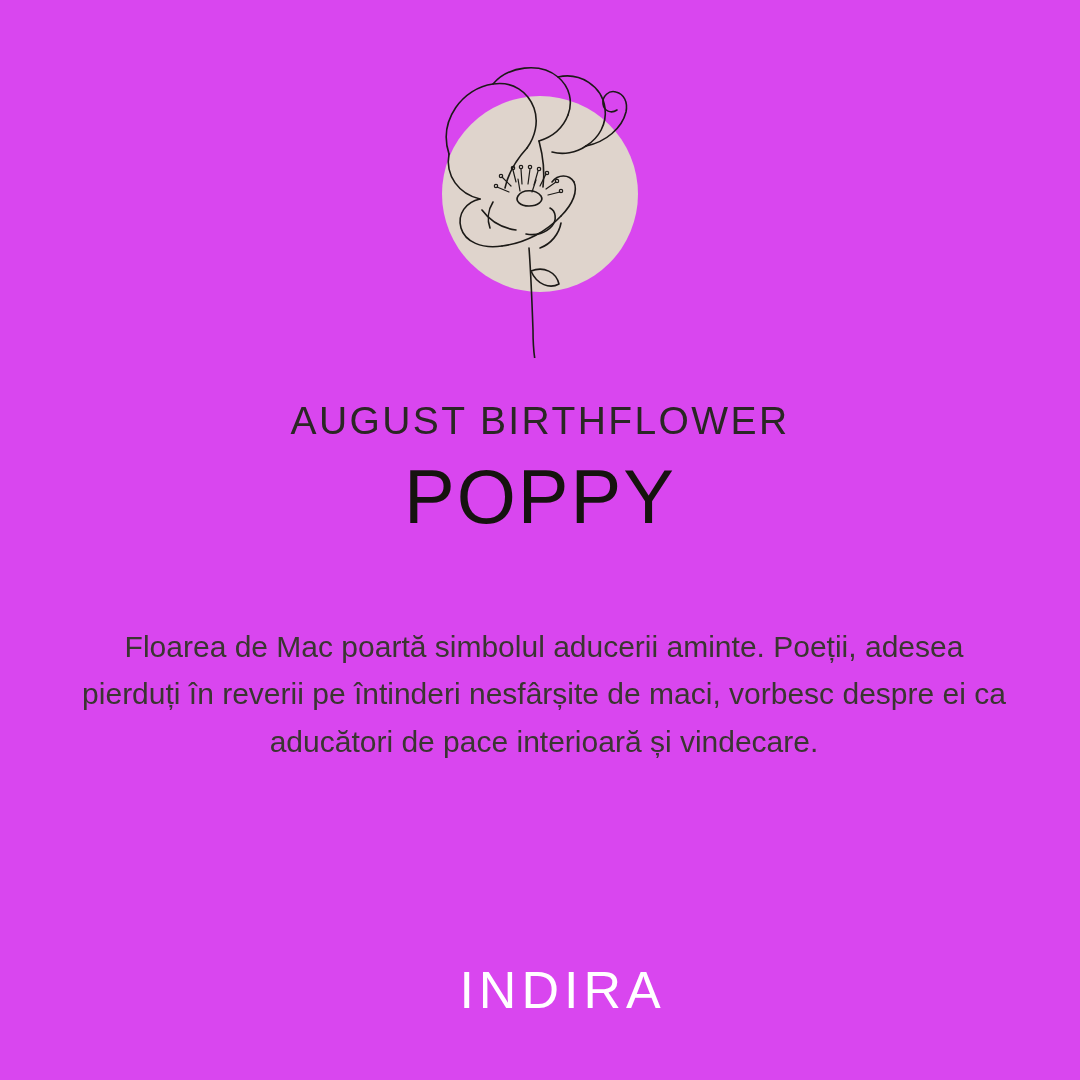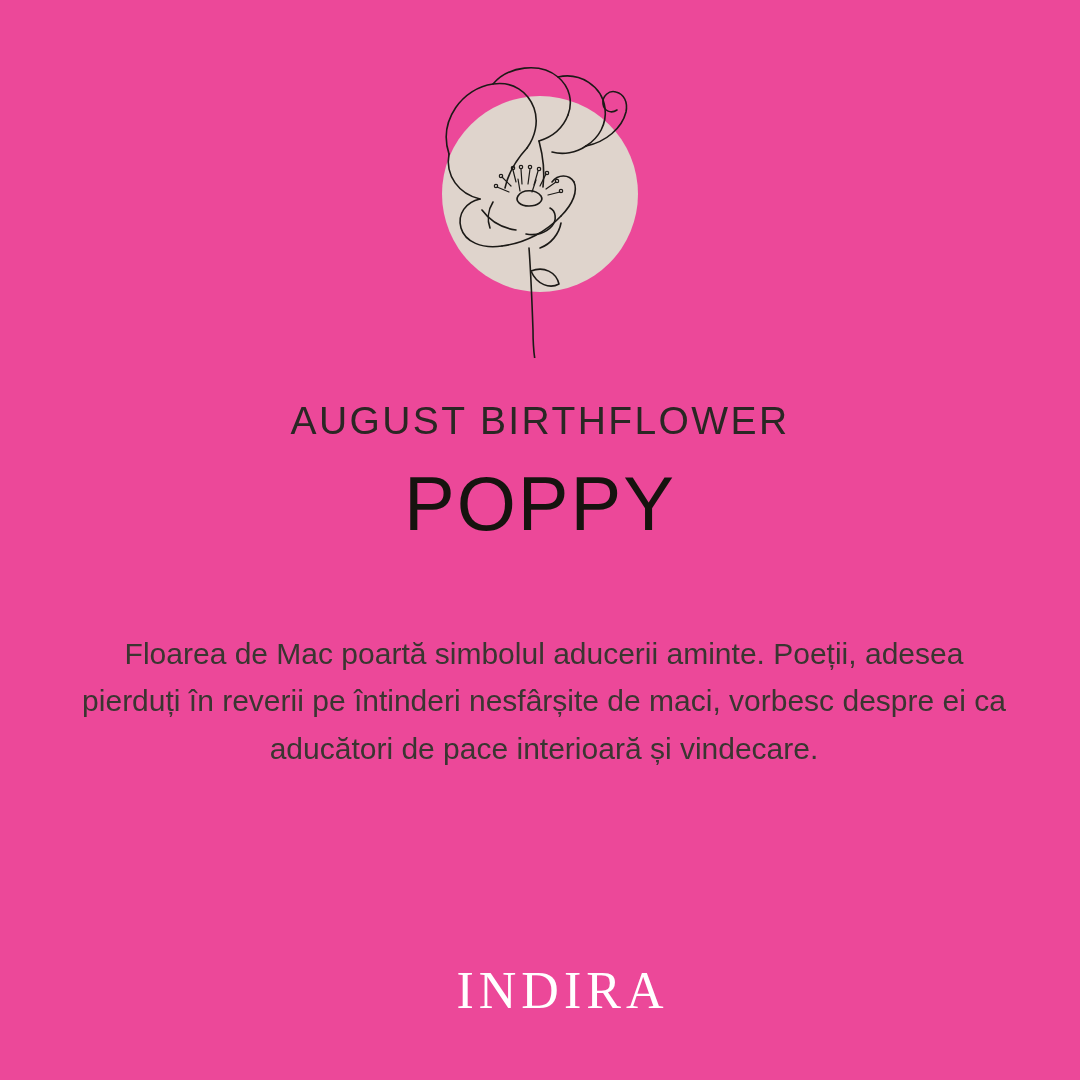--- a/index.html
+++ b/index.html
@@ -10,21 +10,21 @@
     width: 1080px;
     height: 1080px;
     background: #EFEAE5;
     font-family: "Liberation Sans", sans-serif;
     overflow: hidden;
   }
   .card {
     position: relative;
     width: 1080px;
     height: 1080px;
-    background: #ec4899;
+    background: #d946ef;
     display: flex;
     flex-direction: column;
     align-items: center;
     box-sizing: border-box;
   }
   .illustration-wrap {
     position: relative;
     width: 420px;
     height: 300px;
     margin-top: 58px;
@@ -61,40 +61,40 @@
     font-weight: 400;
     line-height: 1.1;
   }
   .headline {
     font-family: "Liberation Sans", sans-serif;
     font-size: 76px;
     letter-spacing: 2px;
     color: #16130F;
     font-weight: 400;
     line-height: 1.12;
-    margin-top: 18px;
+    margin-top: 11px;
   }
   .description {
     margin-top: 84px;
     width: 930px;
     text-align: center;
     font-family: "Liberation Sans", sans-serif;
     font-size: 30px;
     line-height: 1.58;
     color: #3A3631;
     font-weight: 400;
     margin-left: 8px;
   }
   .brand {
     position: absolute;
     bottom: 60px;
     left: 16px;
     right: 0;
     text-align: center;
-    font-family: Liberation Serif, serif;
+    font-family: Liberation Sans, sans-serif;
     font-size: 52px;
     letter-spacing: 5px;
     color: #FFFFFF;
     font-weight: 400;
     margin-left: 29px;
   }
 </style>
 </head>
 <body>
 

